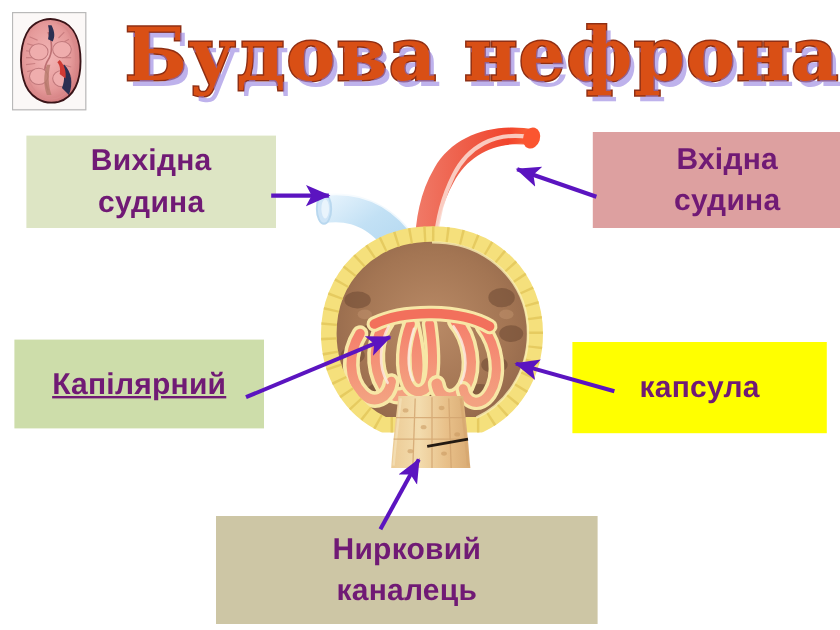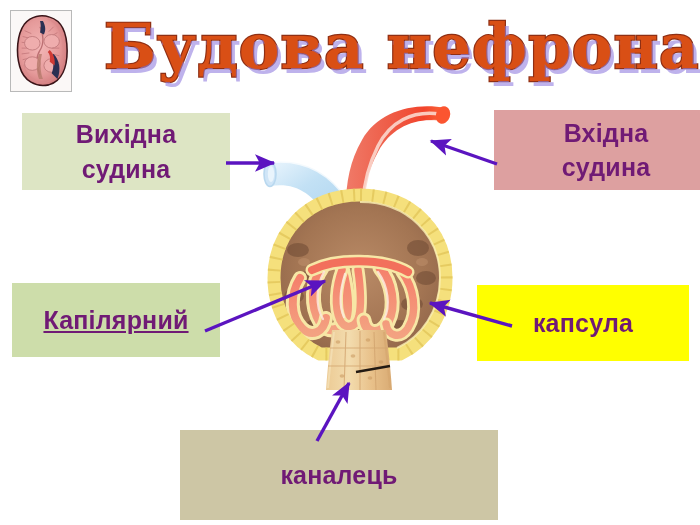--- a/index.html
+++ b/index.html
@@ -301,20 +301,21 @@
 
   <div class="label-box" id="label-glomerulus">
     <span>Капілярний</span>
   </div>
 
   <div class="label-box" id="label-capsule">
     <span>капсула</span>
   </div>
 
   <div class="label-box" id="label-tubule">
+    <span>Нирковий</span>
     <span>каналець</span>
   </div>
 
   <svg id="connectors" viewBox="0 0 700 525">
     <defs>
       <marker id="arrowhead" markerWidth="7" markerHeight="7" refX="5.6" refY="3.1" orient="auto" markerUnits="strokeWidth">
         <path d="M0,0.5 L6,3.1 L0,5.7 L1.4,3.1 Z" fill="#5b14c0"></path>
       </marker>
     </defs>
 

